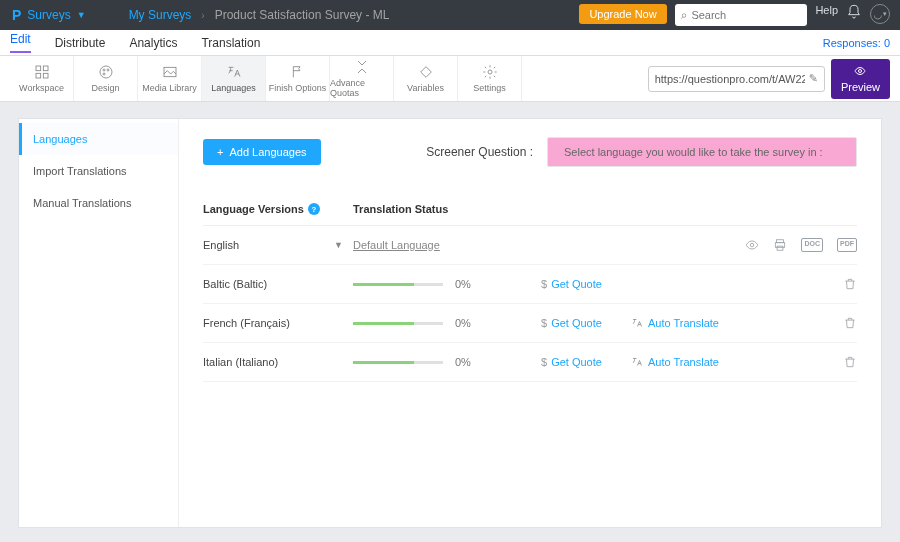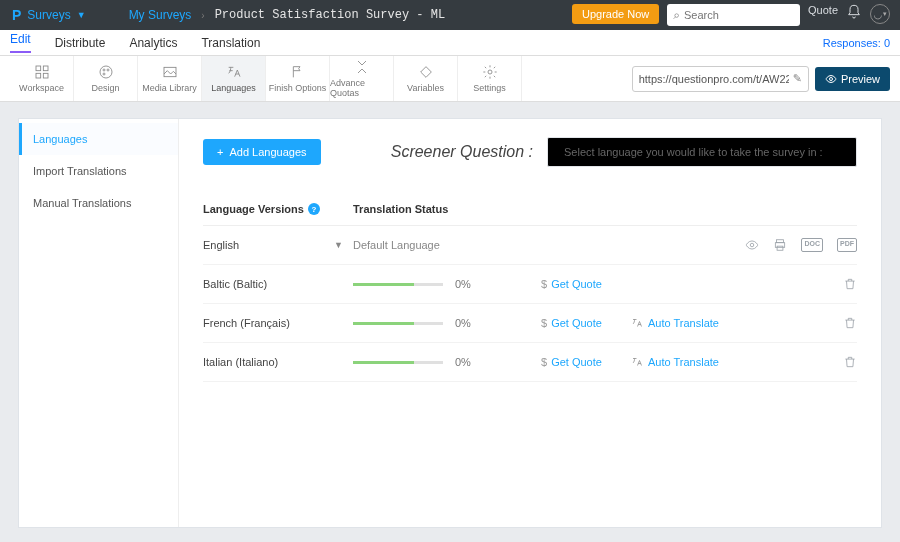--- a/index.html
+++ b/index.html
@@ -5,21 +5,21 @@
   * { box-sizing: border-box; margin: 0; padding: 0; }
   body { font-family: "Segoe UI", Arial, sans-serif; font-size: 12px; background: #e9ebee; color: #333; width: 900px; height: 542px; overflow: hidden; }
   
   .topbar { background: #353b40; height: 30px; display: flex; align-items: center; color: #d9dde1; }
   .t-brand { display:flex; align-items:center; gap:6px; padding:0 12px; height:100%; color:#1ea7fd; cursor:pointer;}
   .t-brand .glyph { font-weight:bold; font-size:14px; }
   .t-brand .lbl { color:#1ea7fd; }
   .t-crumbs { display:flex; align-items:center; gap:10px; padding-left:10px; }
   .t-crumbs .c1 { color:#1ea7fd; cursor:pointer;padding-left:21px; }
   .t-crumbs .sep { color:#777; font-size:10px; }
-  .t-crumbs .c2 { color:#e5e5e5;font-family:Liberation Mono, monospace; }
+  .t-crumbs .c2 { color:#a3a3a3; }
   .t-right { margin-left:auto; display:flex; align-items:flex-start; gap:8px; padding-right:10px; }
   .btn-upgrade { background:#f39c12; color:#fff; border:none; padding:4px 10px; border-radius:3px; font-size:11px; cursor:pointer; }
   .search-wrap { display:flex; align-items:center; background:#fff; border-radius:3px; height:22px; padding:0 6px; }
   .search-wrap input { border:none; outline:none; font-size:11px; width:110px; }
   .search-wrap .sicon { color:#888; margin-right:4px; font-size:12px; }
   .t-help { color:#d9dde1; font-size:11px; cursor:pointer; }
   .t-bell, .t-avatar { color:#d9dde1; cursor:pointer; }
   .t-avatar { width:20px; height:20px; border:1px solid #888; border-radius:50%; display:flex; align-items:center; justify-content:center; font-size:10px; color:#aaa; }
 
   
@@ -31,44 +31,44 @@
   
   .toolbar { background:#fff; border-bottom:1px solid #ddd; height:46px; display:flex; align-items:center; padding:0 10px;}
   .tool { display:flex; flex-direction:column; align-items:center; justify-content:center; width:64px; height:100%; font-size:9px; color:#777; cursor:pointer; border-right:1px solid #eee;}
   .tool.active { background:#f1f3f5; color:#555;}
   .tool svg { width:16px; height:16px; stroke:#888; fill:none; stroke-width:1.3; }
   .tool-lbl { margin-top:3px; }
   .toolbar-right { margin-left:auto; display:flex; align-items:center; gap:6px;}
   .urlbox { display:flex; align-items:center; border:1px solid #ccc; border-radius:3px; height:26px; padding:0 6px; background:#fff;}
   .urlbox input { border:none; outline:none; font-size:11px; width:150px; color:#555;}
   .urlbox .editicn { color:#888; margin-left:4px; cursor:pointer; font-size:11px;}
-  .btn-preview { display:flex; align-items:center; gap:4px; background:#0c4a6e; color:#fff; border:none; padding:6px 10px; border-radius:3px; font-size:11px; cursor:pointer;}
+  .btn-preview { display:flex; align-items:center; gap:4px; background:#4c1d95; color:#fff; border:none; padding:6px 10px; border-radius:3px; font-size:11px; cursor:pointer;flex-direction:column;}
   .btn-preview svg { width:12px;height:12px; stroke:#fff; fill:none; stroke-width:2;}
 
   
   .panel-wrap { padding:16px 18px; }
   .panel { background:#fff; border:1px solid #dfe3e8; display:flex; min-height:410px; }
   .sidemenu { width:160px; border-right:1px solid #eee; padding:4px 0;}
   .sidemenu .item { padding:10px 14px; font-size:11px; color:#555; cursor:pointer;}
   .sidemenu .item.active { color:#1ea7fd; border-left:3px solid #1ea7fd; background:#fafcff; padding-left:11px;}
   .content { flex:1; padding:18px 24px 0 24px; }
   .content-top { display:flex; align-items:center; gap:14px; margin-bottom:26px; }
   .btn-add { background:#1ea7fd; color:#fff; border:none; border-radius:3px; padding:7px 14px; font-size:11px; cursor:pointer; display:flex; align-items:center; gap:6px;}
-  .sq-label { margin-left:auto; font-size:16px; color:#444;font-style:italic;}
-  .sq-box { background:#000000; border:1px solid #e2e5e9; padding:8px 16px; font-size:11px; color:#666; border-radius:2px; flex-shrink:0; width:310px;}
+  .sq-label { margin-left:auto; font-size:12px; color:#444;}
+  .sq-box { background:#f9a8d4; border:1px solid #e2e5e9; padding:8px 16px; font-size:11px; color:#666; border-radius:2px; flex-shrink:0; width:310px;}
 
   .headrow { display:flex; font-size:11px; font-weight:600; color:#333; padding:10px 0; border-bottom:1px solid #eee;}
   .col-lang { width:150px; display:flex; align-items:center; gap:4px;}
   .col-status { width:140px;}
   .qmark { width:12px;height:12px;border-radius:50%;background:#1ea7fd;color:#fff;display:inline-flex;align-items:center;justify-content:center;font-size:8px;cursor:pointer;}
 
   .row { display:flex; align-items:center; font-size:11px; color:#555; padding:12px 0; border-bottom:1px solid #f2f2f2;}
   .row .col-lang { color:#444; }
   .row .caret { color:#888; font-size:9px; margin-left:auto; margin-right:10px;}
-  .row .status-text { color:#888;}
+  .row .status-text { color:#888;text-decoration:underline;}
   .row .progress { width:90px; height:3px; background:#e0e0e0; margin-right:12px; position:relative; overflow:hidden;}
   .row .progress::after { content:""; position:absolute; left:0; top:0; height:100%; width:68%; background:#8bd37b;}
   .row .pct { width:34px; color:#777;}
   .row .gap { width:52px;}
   .row .quote { display:flex; align-items:center; gap:4px; color:#1ea7fd; cursor:pointer; width:90px;}
   .row .quote .dollar { color:#999;}
   .row .auto { display:flex; align-items:center; gap:5px; color:#1ea7fd; cursor:pointer; width:110px;}
   .row .auto svg { width:12px;height:12px; stroke:#888; fill:none; stroke-width:1.5;}
   .row .actions { margin-left:auto; display:flex; gap:14px; color:#999;}
   .row .actions span, .row .actions svg { cursor:pointer; }
@@ -88,21 +88,21 @@
     <span class="c1">My Surveys</span>
     <span class="sep">›</span>
     <span class="c2">Product Satisfaction Survey - ML</span>
   </div>
   <div class="t-right">
     <button class="btn-upgrade">Upgrade Now</button>
     <div class="search-wrap">
       <span class="sicon">⌕</span>
       <input type="text" placeholder="Search" style="">
     </div>
-    <span class="t-help">Quote</span>
+    <span class="t-help">Help</span>
     <span class="t-bell">
       <svg viewBox="0 0 24 24" width="16" height="16" stroke="#d9dde1" fill="none" stroke-width="1.5">
           <path d="M6 8a6 6 0 0112 0v5l2 3H4l2-3V8z"></path>
           <path d="M10 19a2 2 0 004 0"></path>
         </svg>
     </span>
     <span class="t-avatar">◡<span style="font-size:7px;margin-left:1px;">▾</span></span>
   </div>
 </div>
 

